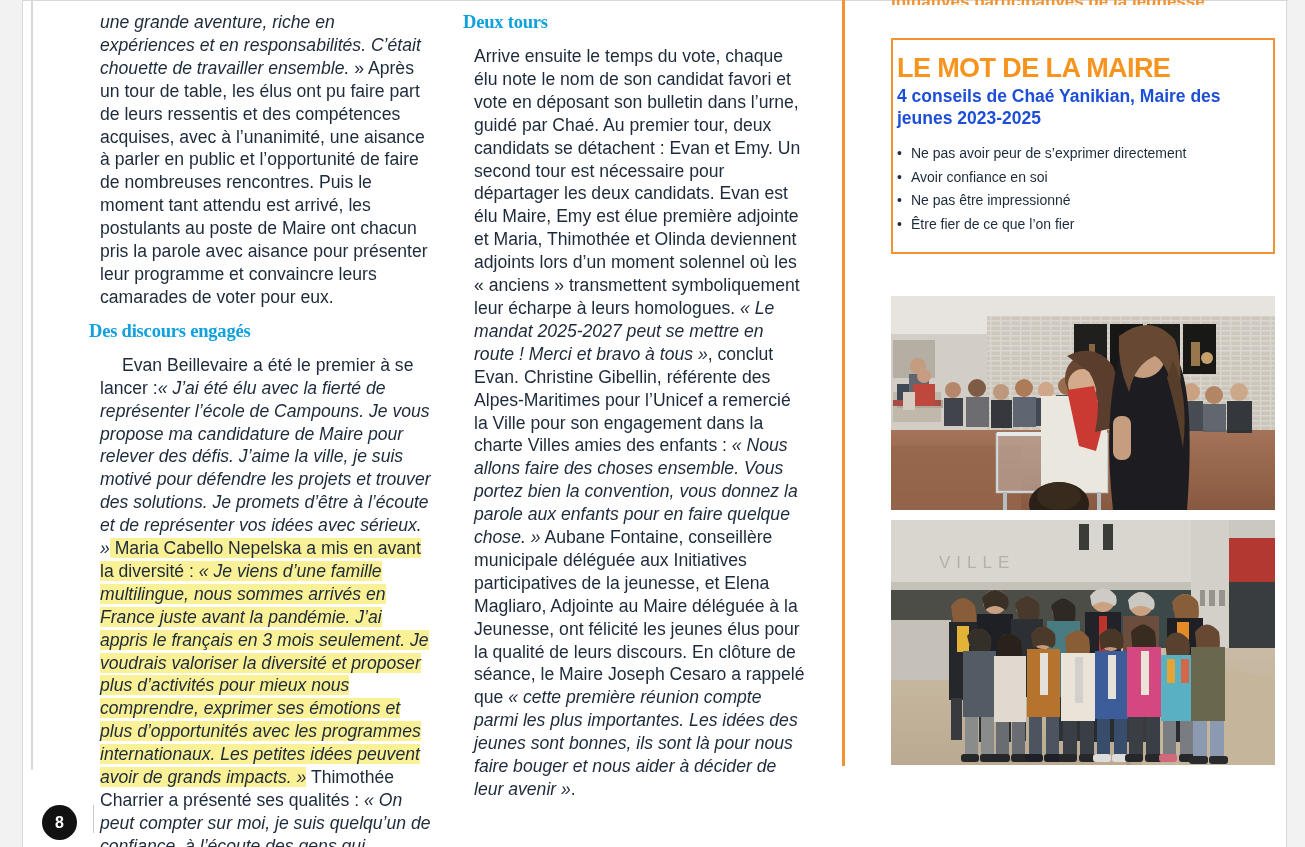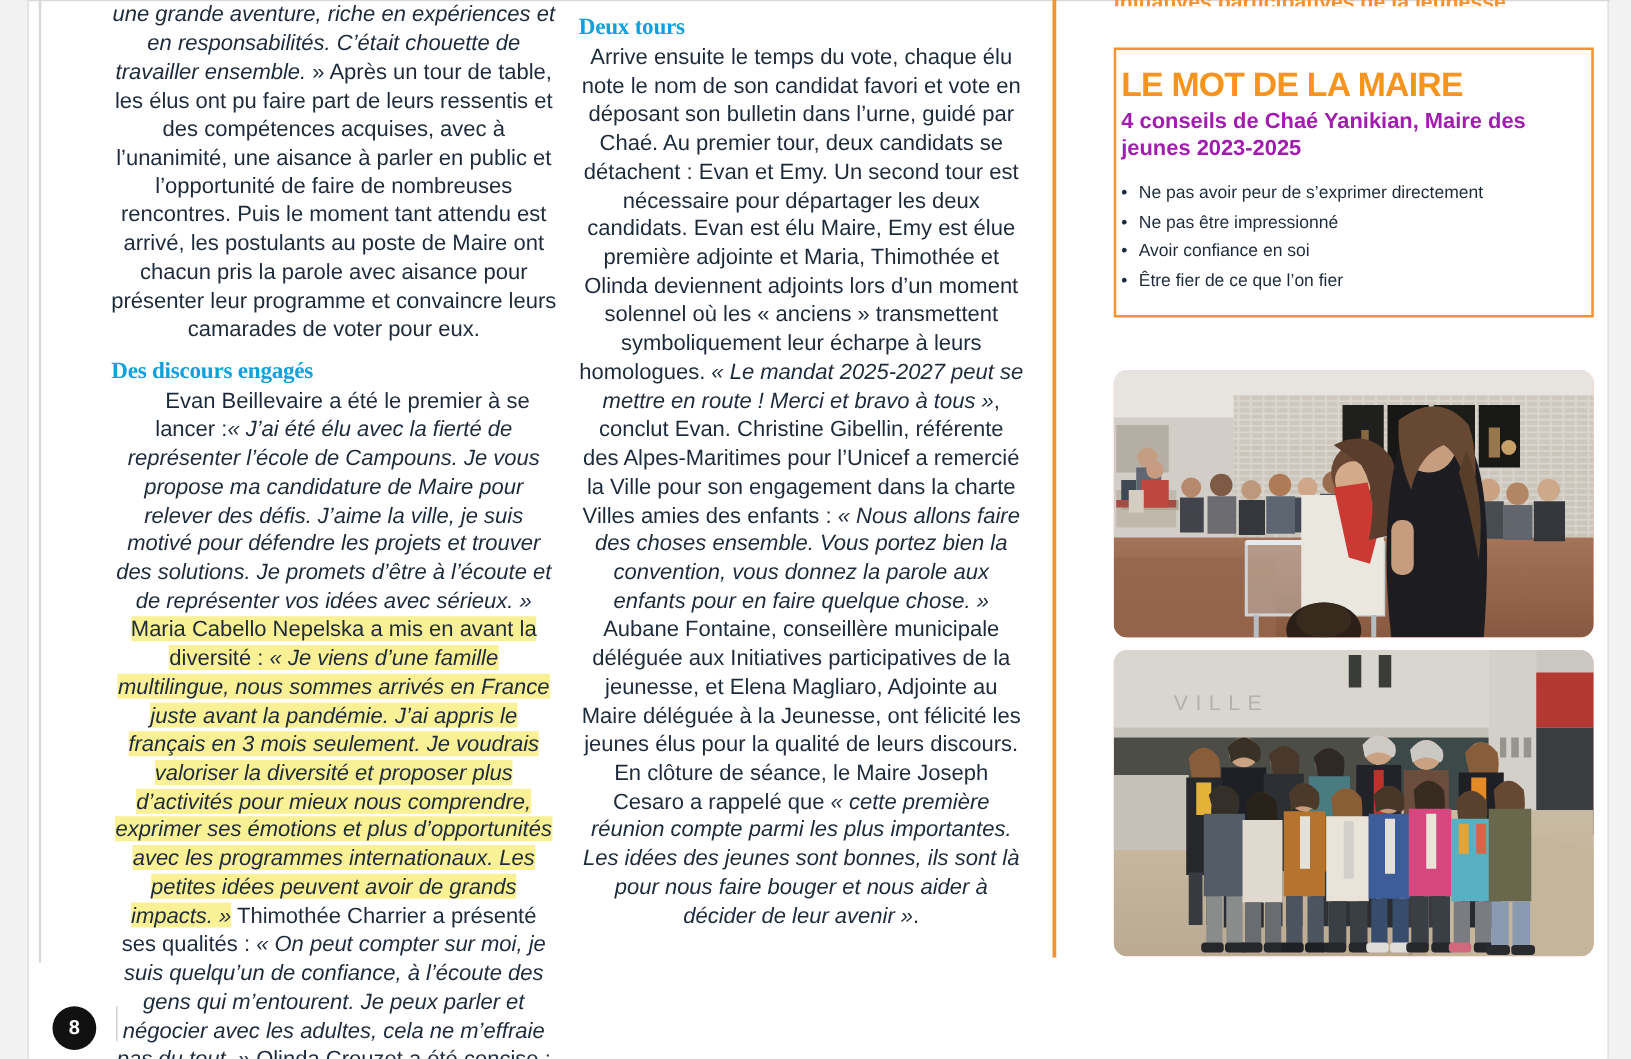--- a/index.html
+++ b/index.html
@@ -34,21 +34,21 @@
   .col{
     position:absolute;top:0;
     font-size:17.6px;
     line-height:22.9px;
     color:#1d2a3a;
     text-align:left;
   }
   .col-1{left:66px;width:356px;}
   .col-2{left:440px;width:356px;}
 
-  .col p{margin:0;text-align:center;}
+  .col p{margin:11px;}
 
   h2.sub{
     color:#0FA0DE;
     font-size:18.5px;
     line-height:23px;
     font-weight:bold;
     margin:11px 0 0 0;
     letter-spacing:-0.2px;
     font-family:Liberation Serif, serif;
   }
@@ -65,31 +65,31 @@
   .mot-box{
     position:absolute;left:868px;top:38px;width:384px;
     border:2px solid #F29231;box-sizing:border-box;
     padding:13px 20px 16px 4px;
   }
   .mot-title{
     color:#F7941E;font-size:27px;font-weight:bold;line-height:30px;
     letter-spacing:-0.6px;margin:0 0 2px 0;
   }
   .mot-sub{
-    color:#a21caf;font-size:17.5px;font-weight:bold;line-height:22px;margin:0;
+    color:#1d4ed8;font-size:17.5px;font-weight:bold;line-height:22px;margin:0;
   }
   .mot-list{
     list-style:none;margin:13px 0 0 0;padding:0;
     color:#1d2a3a;font-size:14px;line-height:23.5px;
   }
   .mot-list li{padding-left:14px;position:relative;}
   .mot-list li::before{content:"•";position:absolute;left:0;top:0;}
 
   
-  .photo{position:absolute;left:868px;overflow:hidden;background:#fca5a5;border-radius:11px;}
+  .photo{position:absolute;left:868px;overflow:hidden;background:#d946ef;}
   .photo-1{top:296px;width:384px;height:214px;}
   .photo-2{top:520px;width:384px;height:245px;}
   .photo svg{display:block;width:100%;height:100%;}
 
   
   .footer{position:absolute;left:0;top:786px;width:1265px;height:61px;}
   .pagenum{
     position:absolute;left:19px;top:19px;width:35px;height:35px;border-radius:50%;
     background:#111111;color:#ffffff;font-size:16px;font-weight:bold;
     display:flex;align-items:center;justify-content:center;
@@ -123,22 +123,22 @@
     <p><span>Arrive ensuite le temps du vote, chaque élu note le nom de son candidat favori et vote en déposant son bulletin dans l’urne, guidé par Chaé. Au premier tour, deux candidats se détachent : Evan et Emy. Un second tour est nécessaire pour départager les deux candidats. Evan est élu Maire, Emy est élue première adjointe et Maria, Thimothée et Olinda deviennent adjoints lors d’un moment solennel où les « anciens » transmettent symboliquement leur écharpe à leurs homologues. </span><span class="ital">« Le mandat 2025-2027 peut se mettre en route ! Merci et bravo à tous »</span><span>, conclut Evan. Christine Gibellin, référente des Alpes-Maritimes pour l’Unicef a remercié la Ville pour son engagement dans la charte Villes amies des enfants : </span><span class="ital">« Nous allons faire des choses ensemble. Vous portez bien la convention, vous donnez la parole aux enfants pour en faire quelque chose. »</span><span> Aubane Fontaine, conseillère municipale déléguée aux Initiatives participatives de la jeunesse, et Elena Magliaro, Adjointe au Maire déléguée à la Jeunesse, ont félicité les jeunes élus pour la qualité de leurs discours. En clôture de séance, le Maire Joseph Cesaro a rappelé que </span><span class="ital">« cette première réunion compte parmi les plus importantes. Les idées des jeunes sont bonnes, ils sont là pour nous faire bouger et nous aider à décider de leur avenir »</span><span>.</span></p>
   </div>
 
   <div class="cut-head">Initiatives participatives de la jeunesse</div>
 
   <div class="mot-box">
     <div class="mot-title">LE MOT DE LA MAIRE</div>
     <div class="mot-sub">4 conseils de Chaé Yanikian, Maire des jeunes 2023-2025</div>
     <ul class="mot-list">
       <li>Ne pas avoir peur de s’exprimer directement</li>
+      <li>Avoir confiance en soi</li>
       <li>Ne pas être impressionné</li>
-      <li>Avoir confiance en soi</li>
       <li>Être fier de ce que l’on fier</li>
     </ul>
   </div>
 
   <div class="photo photo-1">
     <svg viewBox="0 0 384 214" preserveAspectRatio="none">
       <defs>
         <linearGradient id="wallG" x1="0" y1="0" x2="0" y2="1">
           <stop offset="0" stop-color="#e9e6e0"></stop>
             <stop offset="1" stop-color="#cfc9bf"></stop>

